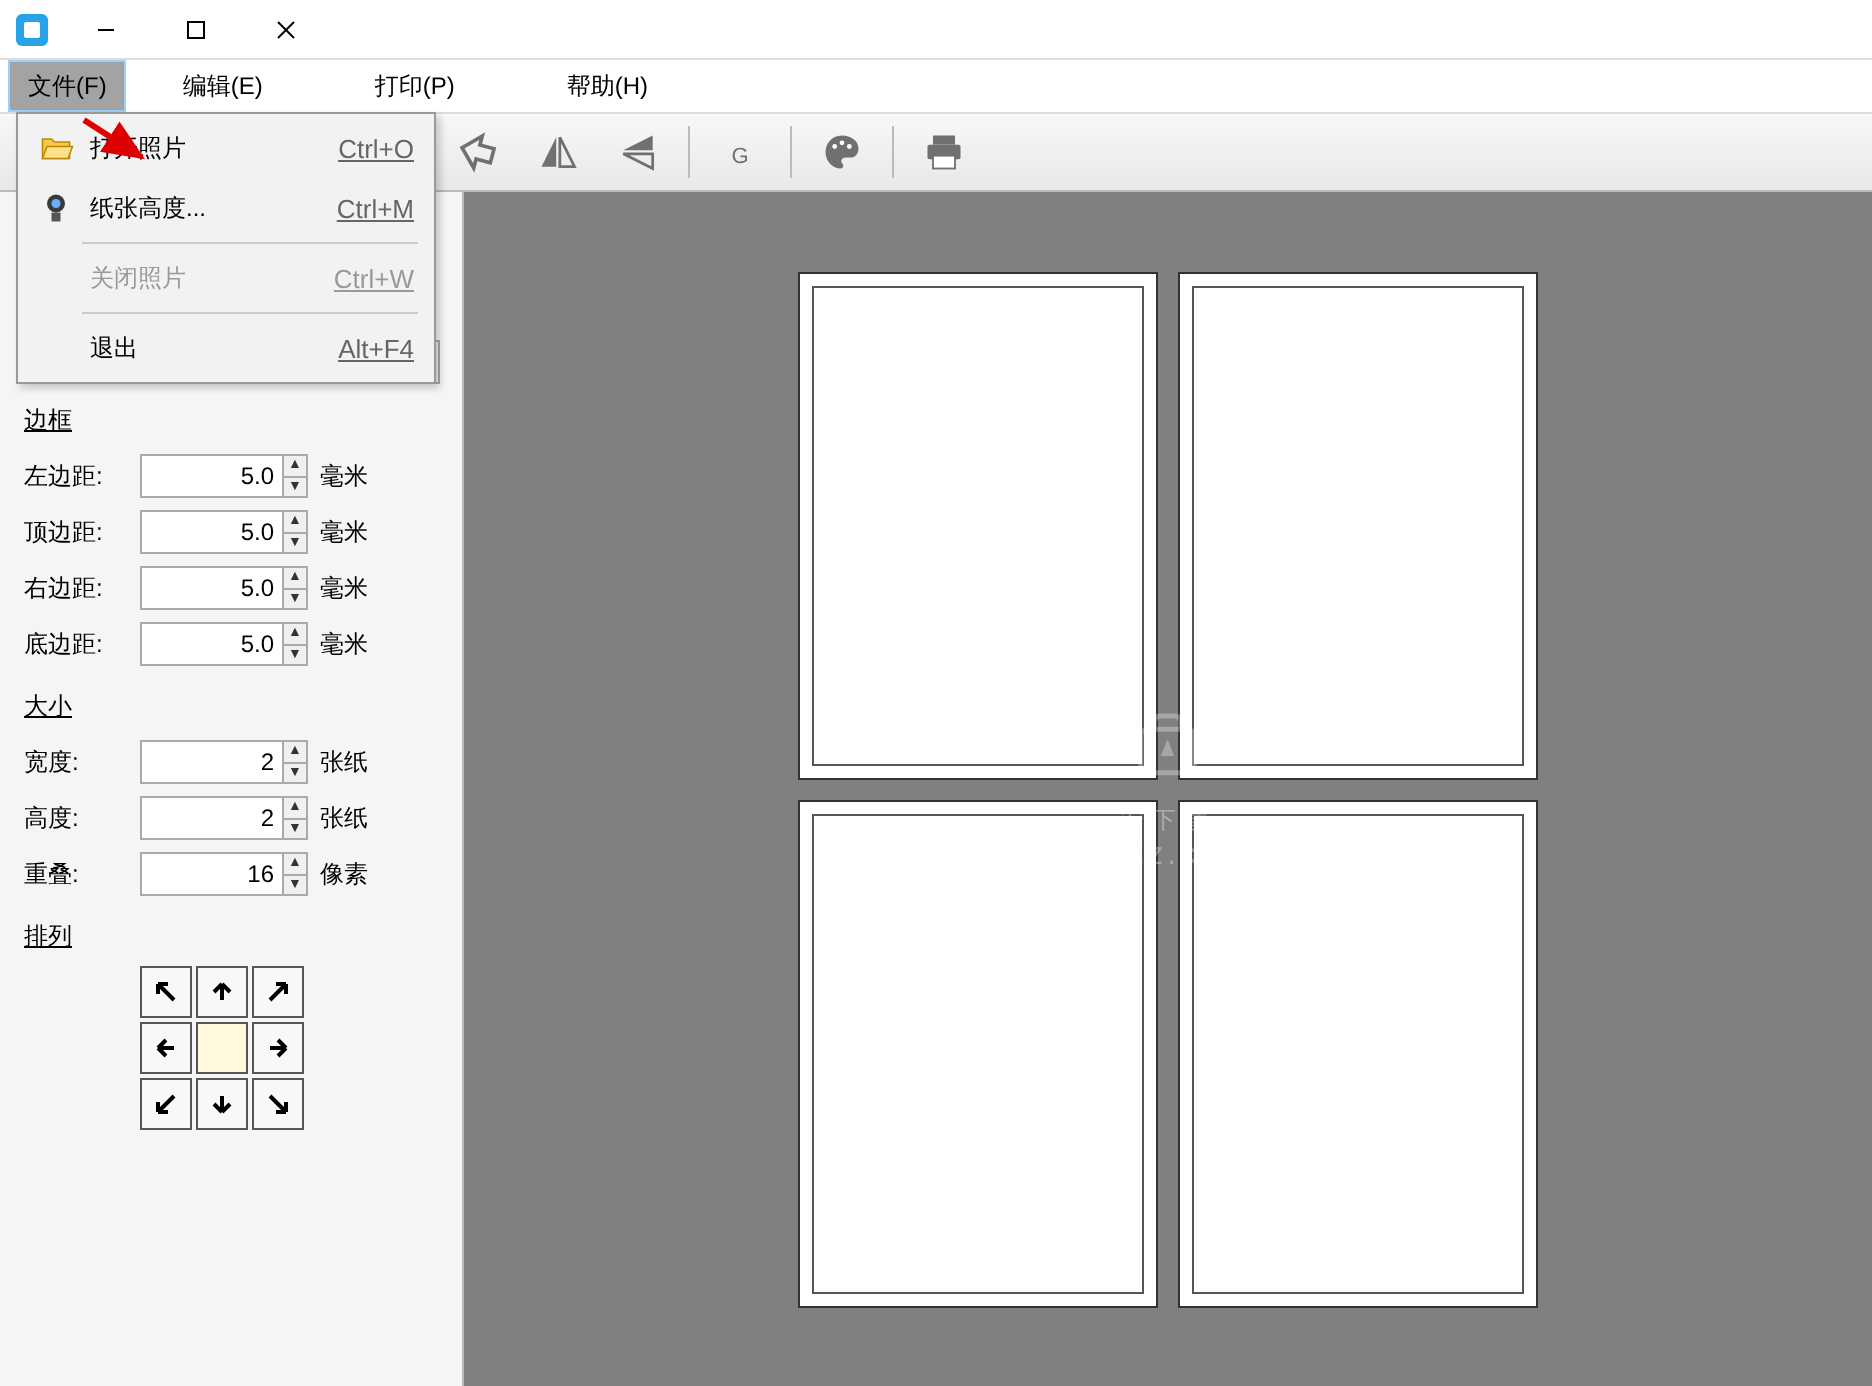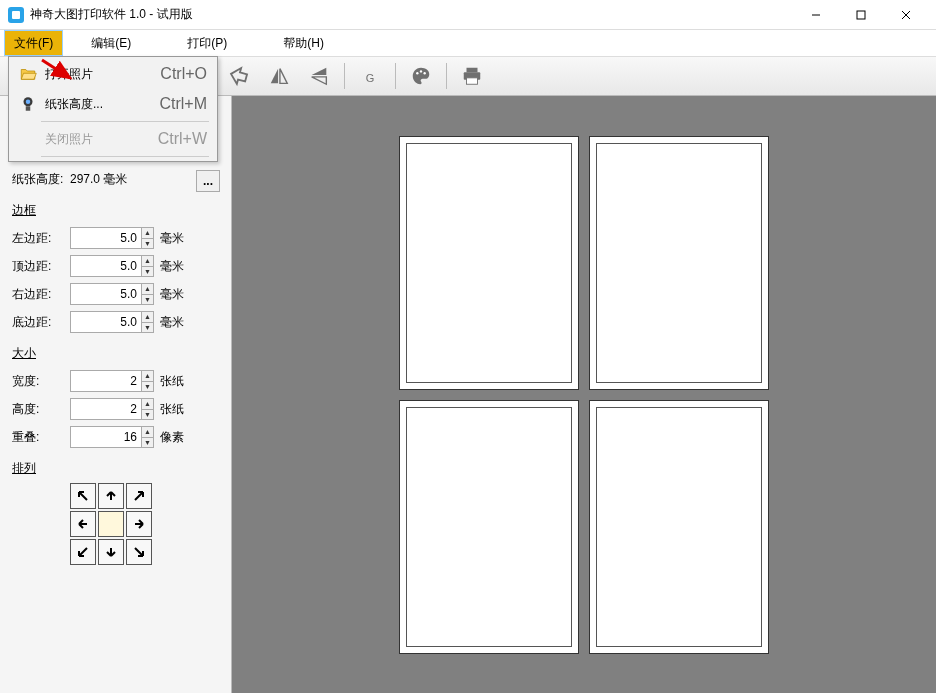--- a/index.html
+++ b/index.html
@@ -5,21 +5,21 @@
 * { box-sizing: border-box; margin: 0; padding: 0; font-family: "Microsoft YaHei", sans-serif; font-size: 12px; }
 body { background: #fff; width: 936px; height: 693px; overflow: hidden; position: relative; }
 .titlebar { height: 30px; display: flex; align-items: center; padding: 0 8px; border-bottom: 1px solid #ddd; background: #fff; }
 .titlebar .appicon { width: 16px; height: 16px; background: #29a3e8; border-radius: 3px; margin-right: 6px; display: flex; align-items: center; justify-content: center; }
 .titlebar .appicon svg { width: 10px; height: 10px; }
 .titlebar .title { flex: 1; color: #000; }
 .winbtns { display: flex; gap: 0; }
 .winbtn { width: 45px; height: 28px; display: flex; align-items: center; justify-content: center; color: #333; }
 .menubar { height: 26px; display: flex; align-items: stretch; padding: 0 4px; background: #fff; }
 .menuitem { padding: 0 28px; display: flex; align-items: center; color: #000; cursor: default; }
-.menuitem.active { background: #eab308; border: 1px solid #99d1ff; padding: 0 9px; }
+.menuitem.active { background: #a3a3a3; border: 1px solid #99d1ff; padding: 0 9px; }
 .toolbar { height: 40px; background: linear-gradient(#f8f8f8,#e8e8e8); border-top: 1px solid #ddd; border-bottom: 1px solid #bbb; display: flex; align-items: center; padding: 0 6px; gap: 6px; }
 .tbtn { width: 34px; height: 30px; display: flex; align-items: center; justify-content: center; color: #6a6a6a; border-radius: 2px; }
 .tbtn svg { width: 22px; height: 22px; }
 .tsep { width: 1px; height: 26px; background: #bbb; margin: 0 2px; }
 .main { display: flex; height: calc(693px - 30px - 26px - 40px); }
 .side { width: 232px; background: #f5f5f5; border-right: 1px solid #bbb; padding: 10px 12px; overflow: hidden; }
 .sideblock { margin-top: 60px; }
 .siderow { display: flex; align-items: center; height: 26px; margin-bottom: 2px; }
 .siderow .lbl { width: 58px; color: #000; }
 .siderow .val { flex: 1; color: #000; }
@@ -35,37 +35,36 @@
 .arrcell { border: 1px solid #555; background: #f8f8f8; display: flex; align-items: center; justify-content: center; }
 .arrcell.center { background: #fff8dc; }
 .canvas { flex: 1; background: #808080; position: relative; display: flex; align-items: center; justify-content: center; }
 .pages { display: grid; grid-template-columns: 1fr 1fr; grid-template-rows: 1fr 1fr; gap: 10px; }
 .page { width: 180px; height: 254px; background: #fff; border: 1px solid #333; position: relative; }
 .page::after { content: ""; position: absolute; inset: 6px; border: 1px solid #555; }
 .dropdown { position: absolute; left: 8px; top: 56px; width: 210px; background: #f2f2f2; border: 1px solid #999; box-shadow: 2px 2px 4px rgba(0,0,0,0.2); z-index: 100; padding: 2px; }
 .dditem { display: flex; align-items: center; height: 30px; padding: 0 8px 0 6px; }
 .dditem .ico { width: 22px; display: flex; justify-content: center; }
 .dditem .txt { flex: 1; padding-left: 6px; color: #000; }
-.dditem .sc { color: #666; font-size: 16px; }
+.dditem .sc { color: #666; font-size: 13px; text-decoration: underline; }
 .dditem.disabled .txt, .dditem.disabled .sc { color: #999; }
 .ddsep { height: 1px; background: #ccc; margin: 2px 6px 2px 30px; }
 .arrow-annot { position: absolute; left: 40px; top: 58px; z-index: 200; pointer-events: none; }
 .watermark { position: absolute; left: 50%; top: 50%; transform: translate(-50%,-50%); color: rgba(255,255,255,0.35); font-size: 36px; letter-spacing: 4px; pointer-events: none; text-align: center; }
 .watermark .sub { font-size: 16px; letter-spacing: 2px; color: rgba(255,255,255,0.3); }
 </style>
 </head>
 <body>
 
 <div class="titlebar">
   <div class="appicon">
       <svg viewBox="0 0 10 10">
         <rect x="1" y="1" width="8" height="8" fill="#fff" rx="1"></rect>
       </svg>
     </div>
-  <div class="title">神奇大图打印软件 1.0 - 试用版</div>
   <div class="winbtns">
     <div class="winbtn">
         <svg width="10" height="10">
           <line x1="1" y1="5" x2="9" y2="5" stroke="#000"></line>
         </svg>
       </div>
     <div class="winbtn">
         <svg width="10" height="10">
           <rect x="1" y="1" width="8" height="8" fill="none" stroke="#000"></rect>
         </svg>
@@ -269,20 +268,29 @@
     </div>
   </div>
 
   <div class="canvas">
     <div class="pages">
       <div class="page"></div>
       <div class="page"></div>
       <div class="page"></div>
       <div class="page"></div>
     </div>
+    <div class="watermark">
+      <svg width="40" height="40" viewBox="0 0 24 24" style="opacity:.3">
+          <rect x="4" y="7" width="16" height="13" rx="2" fill="none" stroke="#fff" stroke-width="1.5"></rect>
+          <path d="M8 7 L8 5 Q8 3 10 3 L14 3 Q16 3 16 5 L16 7" fill="none" stroke="#fff" stroke-width="1.5"></path>
+          <path d="M12 10 L10 15 L14 15 Z" fill="#fff"></path>
+        </svg>
+      <div>安下载</div>
+      <div class="sub">anxz.com</div>
+    </div>
   </div>
 </div>
 
 <div class="dropdown">
   <div class="dditem">
     <span class="ico">
         <svg width="18" height="18" viewBox="0 0 24 24">
           <path d="M3 6 L9 6 L11 8 L21 8 L21 19 L3 19 Z" fill="#f7c948" stroke="#b88900"></path>
           <path d="M3 19 L6 11 L23 11 L20 19 Z" fill="#ffe08a" stroke="#b88900"></path>
         </svg>
@@ -301,20 +309,25 @@
     <span class="txt">纸张高度...</span>
     <span class="sc">Ctrl+M</span>
   </div>
   <div class="ddsep"></div>
   <div class="dditem disabled">
     <span class="ico"></span>
     <span class="txt">关闭照片</span>
     <span class="sc">Ctrl+W</span>
   </div>
   <div class="ddsep"></div>
+  <div class="dditem">
+    <span class="ico"></span>
+    <span class="txt">退出</span>
+    <span class="sc">Alt+F4</span>
+  </div>
 </div>
 
 <div class="arrow-annot">
   <svg width="40" height="30">
       <defs>
         <marker id="ah" markerWidth="8" markerHeight="8" refX="6" refY="3" orient="auto">
           <path d="M0 0 L7 3 L0 6 Z" fill="#d00"></path>
         </marker>
       </defs>
       <line x1="2" y1="2" x2="30" y2="20" stroke="#d00" stroke-width="3" marker-end="url(#ah)"></line>

